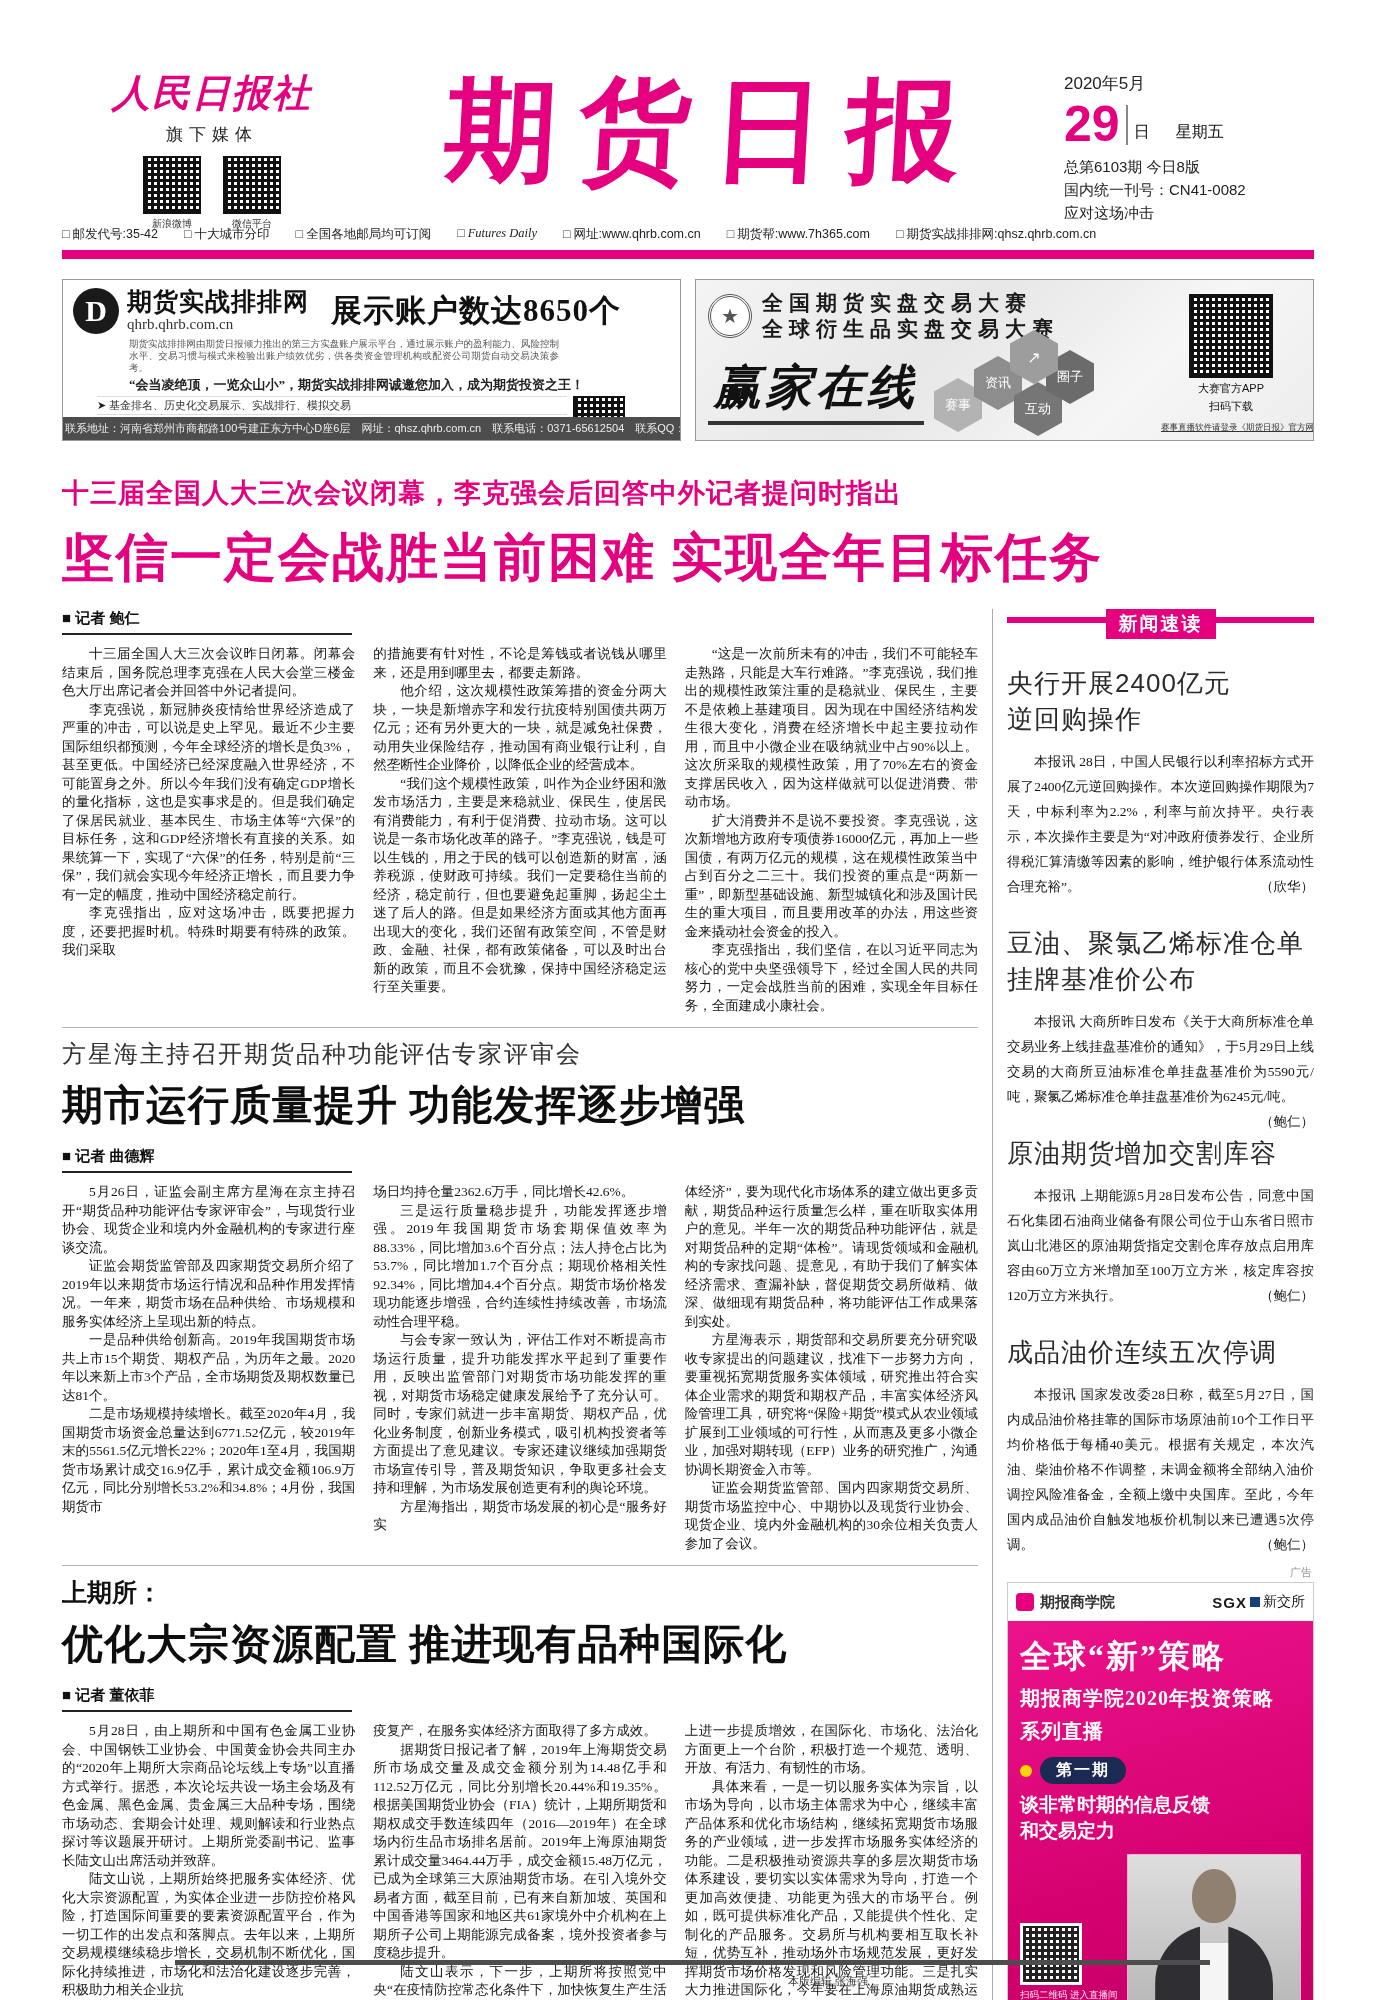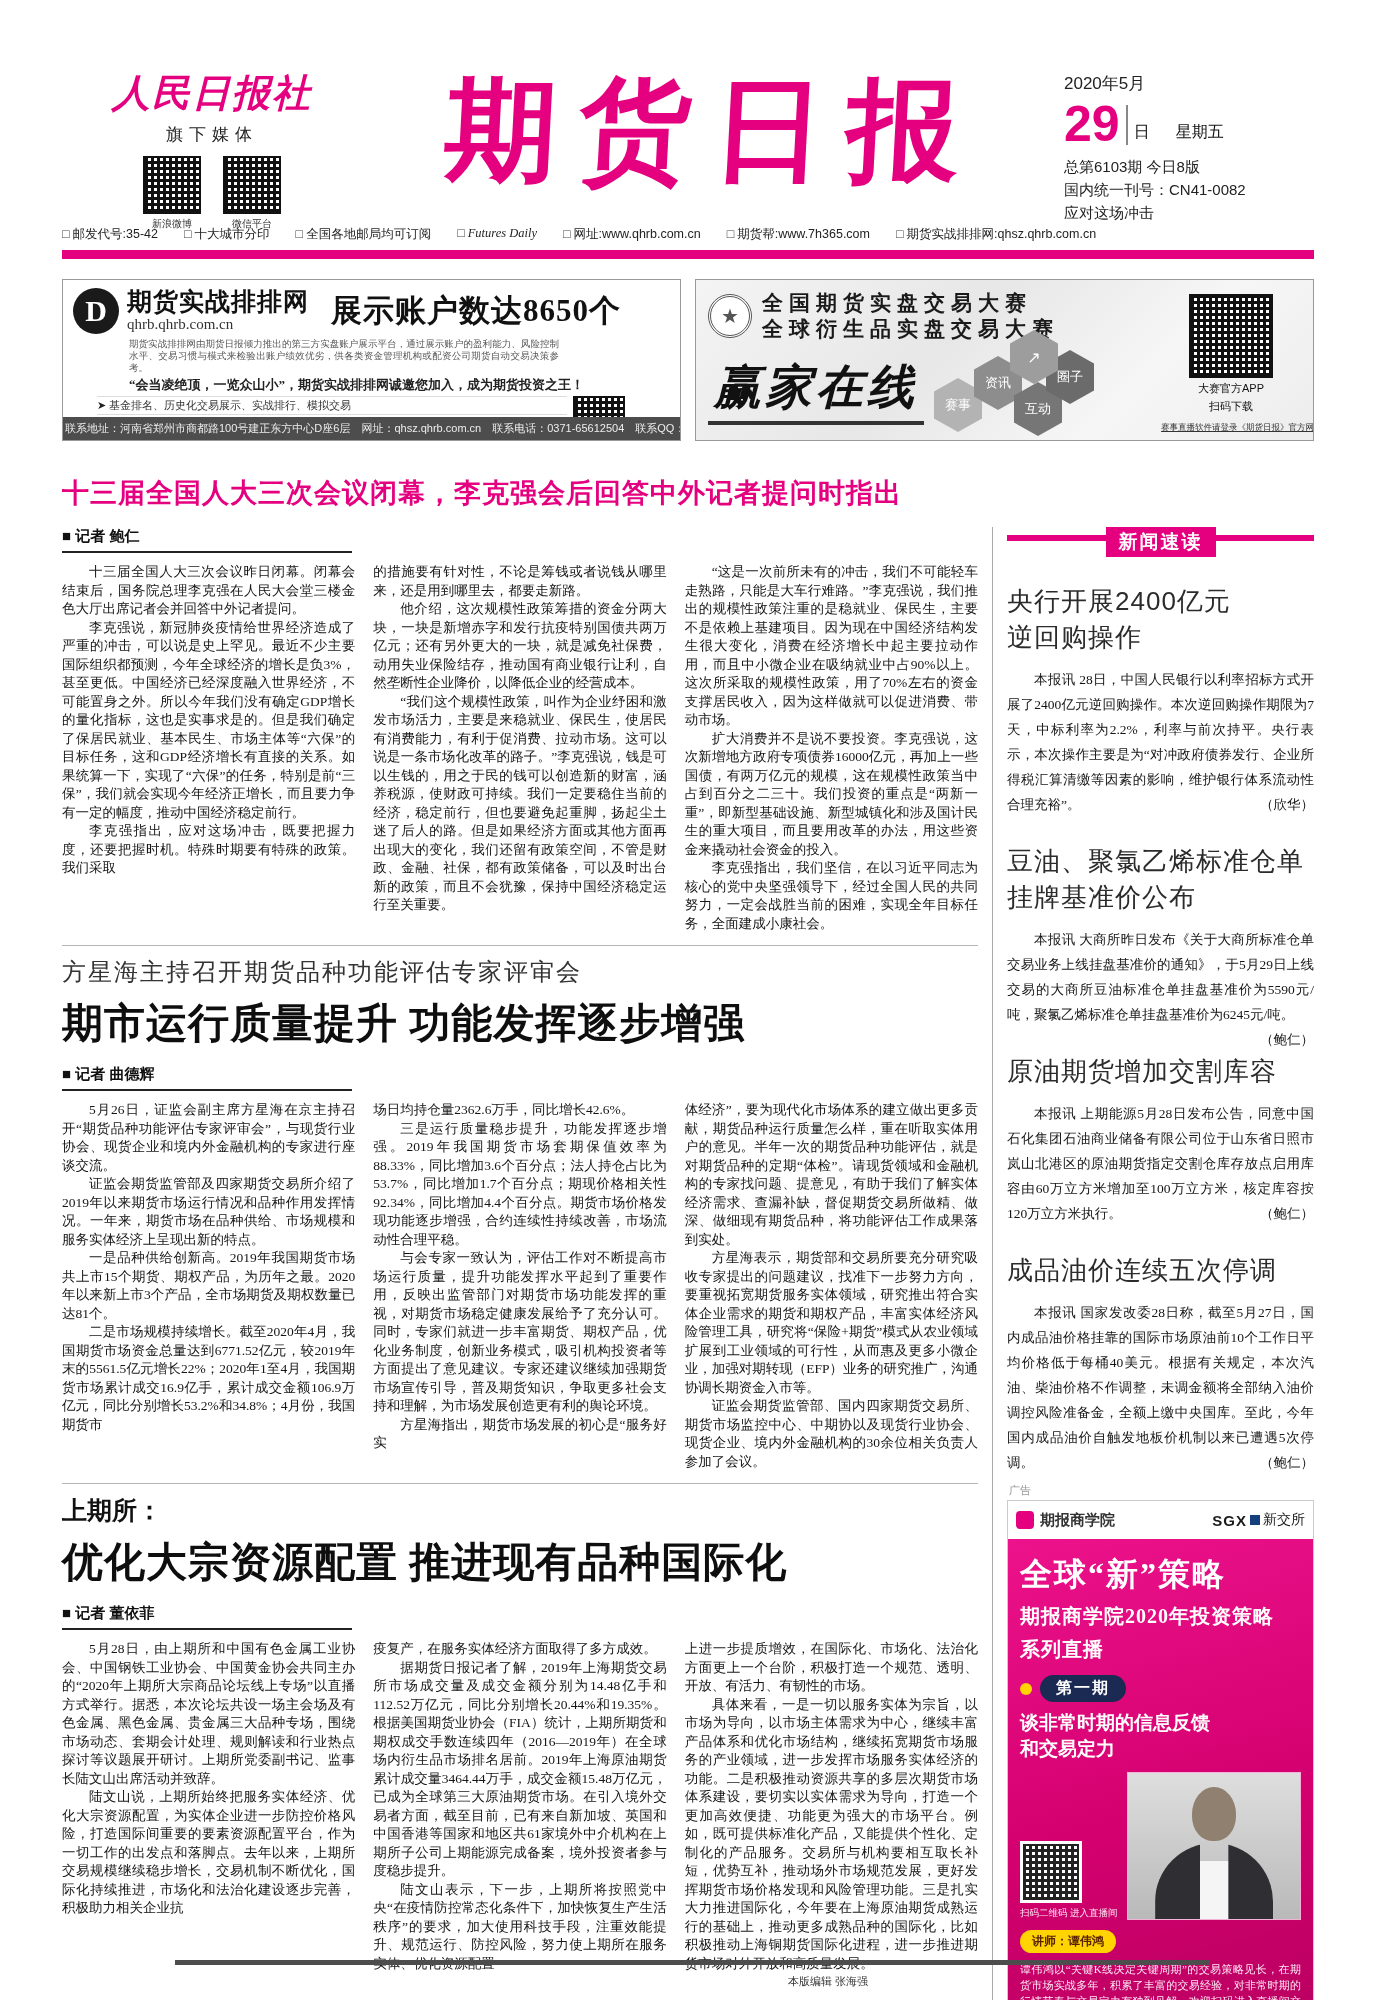--- a/index.html
+++ b/index.html
@@ -103,21 +103,21 @@
   .brief-head::before { content:""; position:absolute; left:0; right:0; top:8px; height:6px; background:#e4007f; }
   .brief-badge { position:relative; display:block; width:110px; margin:0 auto; background:#e4007f;
     color:#fff; font-size:19px; font-weight:bold; text-align:center; padding:2px 0; letter-spacing:2px;
     font-family:"Liberation Sans",sans-serif; }
   .b-item { margin-top:26px; }
   .b-title { font-size:26px; font-weight:400; color:#2b2b2b; line-height:36px; white-space:pre-line;
     font-family:"Liberation Sans",sans-serif; letter-spacing:1px; margin-bottom:12px; }
   .b-body { font-size:13.5px; line-height:25px; text-align:justify; text-indent:2em; color:#151515; }
   .b-attr { float:right; }
   
-  .ad-label { font-size:11px; color:#999; margin:8px 2px 2px; font-family:"Liberation Sans",sans-serif; }
+  .ad-label { text-align:right; font-size:11px; color:#999; margin:8px 2px 2px; font-family:"Liberation Sans",sans-serif; }
   .promo { border:1px solid #ccc; }
   .p-top { height:38px; display:flex; align-items:center; padding:0 8px; gap:6px; background:#fff;
     font-family:"Liberation Sans",sans-serif; }
   .p-logo-dot { width:18px; height:18px; border-radius:4px; background:#e4007f; display:inline-block; }
   .p-school { font-size:15px; font-weight:bold; color:#333; }
   .p-sgx { margin-left:auto; font-size:14px; color:#1a1a1a; display:flex; align-items:center; gap:3px; }
   .p-sgx b { font-size:15px; letter-spacing:1px; }
   .sgx-sq { width:10px; height:10px; background:#13407c; display:inline-block; }
   .p-body { background:linear-gradient(165deg,#ec128b 0%,#d4006f 55%,#b80060 100%); color:#fff; padding:14px 12px 12px; }
   .p-title { font-size:32px; font-weight:900; letter-spacing:2px; }
@@ -246,20 +246,21 @@
         <div class="qr"></div>
         <div class="qr-cap2">大赛官方APP</div>
         <div class="qr-cap2">扫码下载</div>
         <div class="ar-note">赛事直播软件请登录《期货日报》官方网站下载</div>
       </div>
     </div>
   </div>
 
   <section class="lead-head">
     <div class="lead-kicker">十三届全国人大三次会议闭幕，李克强会后回答中外记者提问时指出</div>
+    <h1 class="lead-headline">坚信一定会战胜当前困难  实现全年目标任务</h1>
   </section>
 
   <div class="main-grid">
     <div class="left-col">
 
       <div class="byline">■ 记者 鲍仁</div>
       <div class="cols">
         <div class="col">
             <p class="para">十三届全国人大三次会议昨日闭幕。闭幕会结束后，国务院总理李克强在人民大会堂三楼金色大厅出席记者会并回答中外记者提问。</p>
             <p class="para">李克强说，新冠肺炎疫情给世界经济造成了严重的冲击，可以说是史上罕见。最近不少主要国际组织都预测，今年全球经济的增长是负3%，甚至更低。中国经济已经深度融入世界经济，不可能置身之外。所以今年我们没有确定GDP增长的量化指标，这也是实事求是的。但是我们确定了保居民就业、基本民生、市场主体等“六保”的目标任务，这和GDP经济增长有直接的关系。如果统算一下，实现了“六保”的任务，特别是前“三保”，我们就会实现今年经济正增长，而且要力争有一定的幅度，推动中国经济稳定前行。</p>

